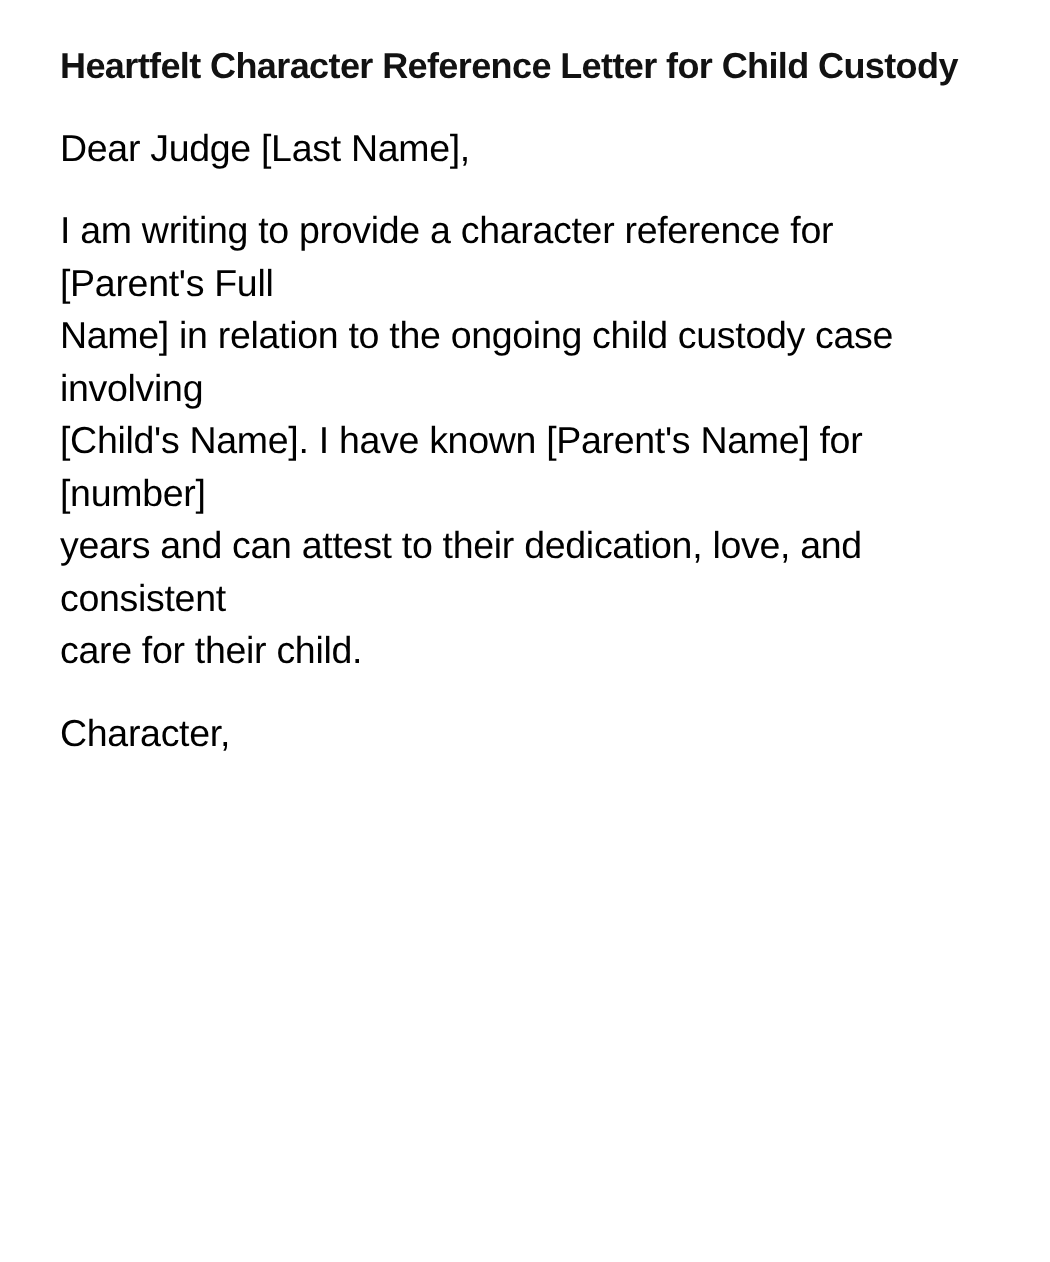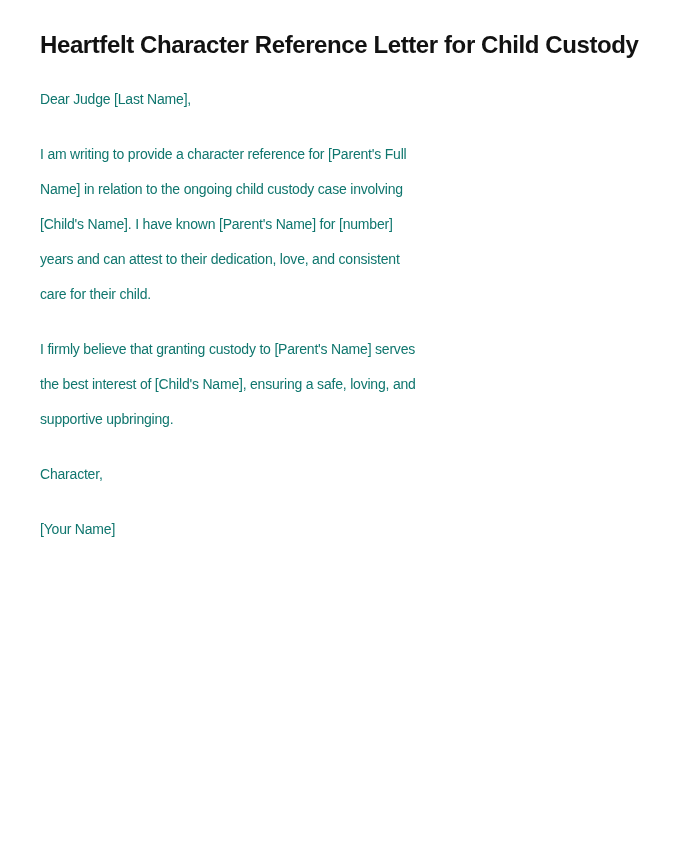--- a/index.html
+++ b/index.html
@@ -23,45 +23,41 @@
     font-size: 24px;
     line-height: 43px;
     font-weight: 700;
     letter-spacing: -0.4px;
     color: #121212;
     max-width: 630px;
     white-space: pre-line;
   }
   p.letter-text {
     margin: 16px 0 20px 0;
-    font-size: 14px;
+    font-size: 25px;
     line-height: 35px;
     font-weight: 400;
     letter-spacing: -0.2px;
-    color: #0f766e;
+    color: #000000;
     max-width: 630px;
     white-space: pre-line;
   }
 </style>
 </head>
 <body>
 
 <main class="letter">
   <h1 class="letter-title">Heartfelt Character Reference Letter for Child Custody</h1>
 
   <p class="letter-text">Dear Judge [Last Name],</p>
 
   <p class="letter-text">I am writing to provide a character reference for [Parent's Full
 Name] in relation to the ongoing child custody case involving
 [Child's Name]. I have known [Parent's Name] for [number]
 years and can attest to their dedication, love, and consistent
 care for their child.</p>
 
 
-  <p class="letter-text">I firmly believe that granting custody to [Parent's Name] serves
-the best interest of [Child's Name], ensuring a safe, loving, and
-supportive upbringing.</p>
 
   <p class="letter-text">Character,</p>
 
-  <p class="letter-text">[Your Name]</p>
 
 </main>
 
 </body></html>

